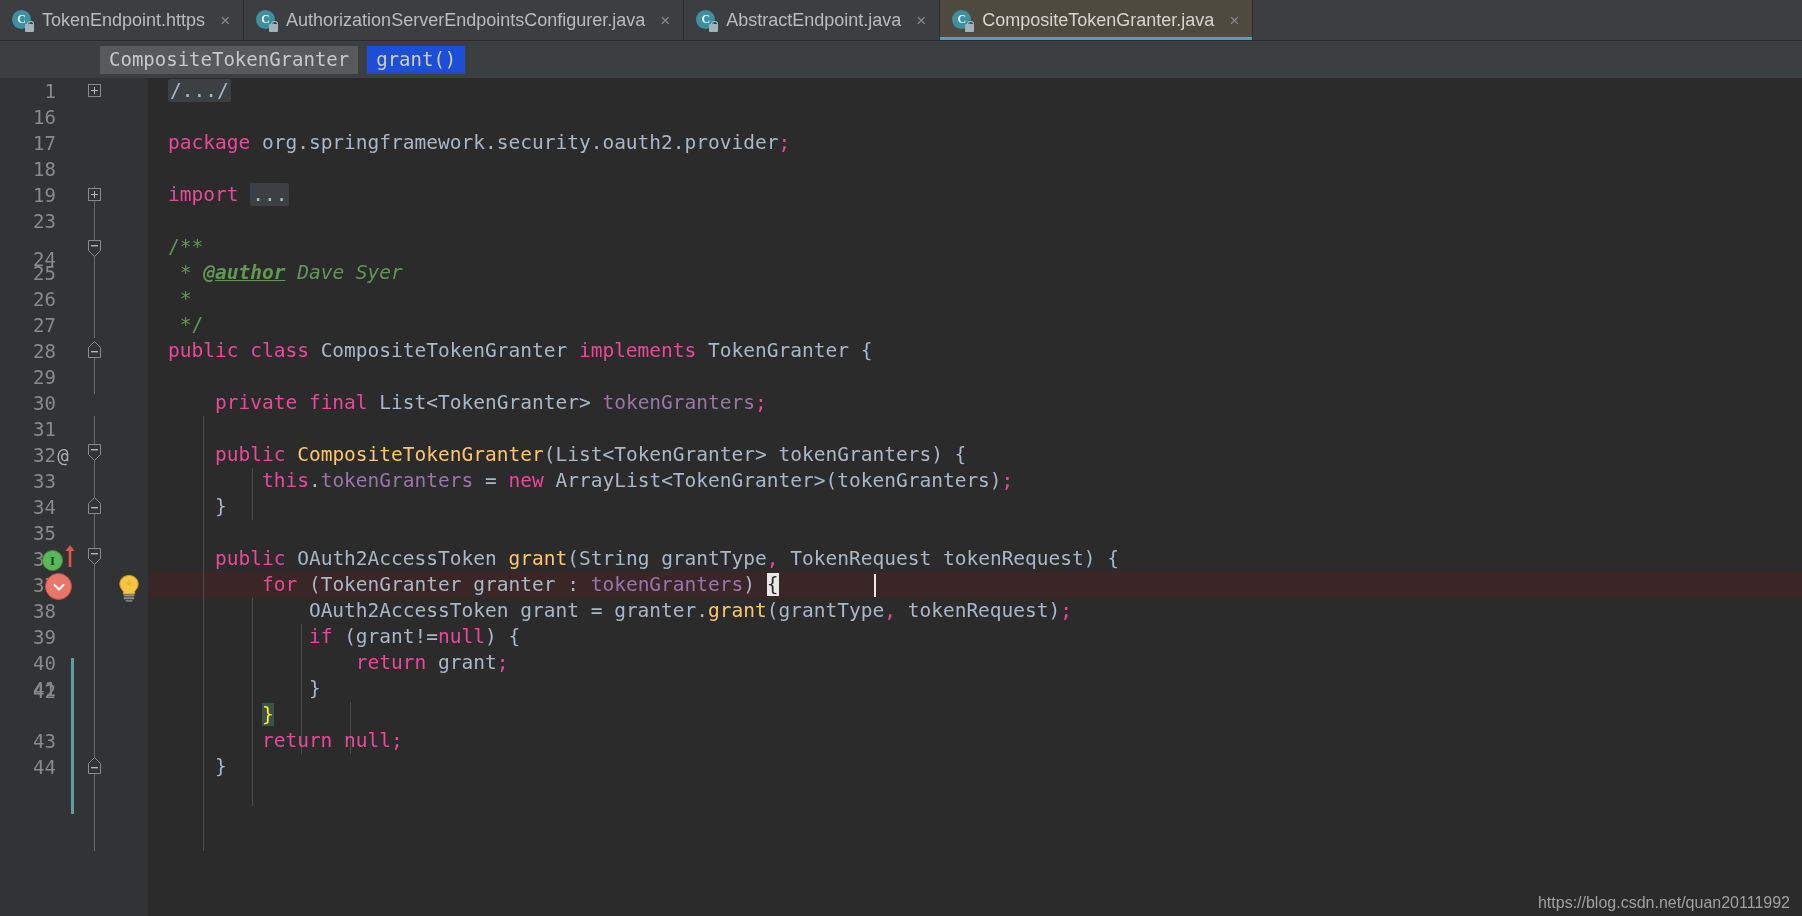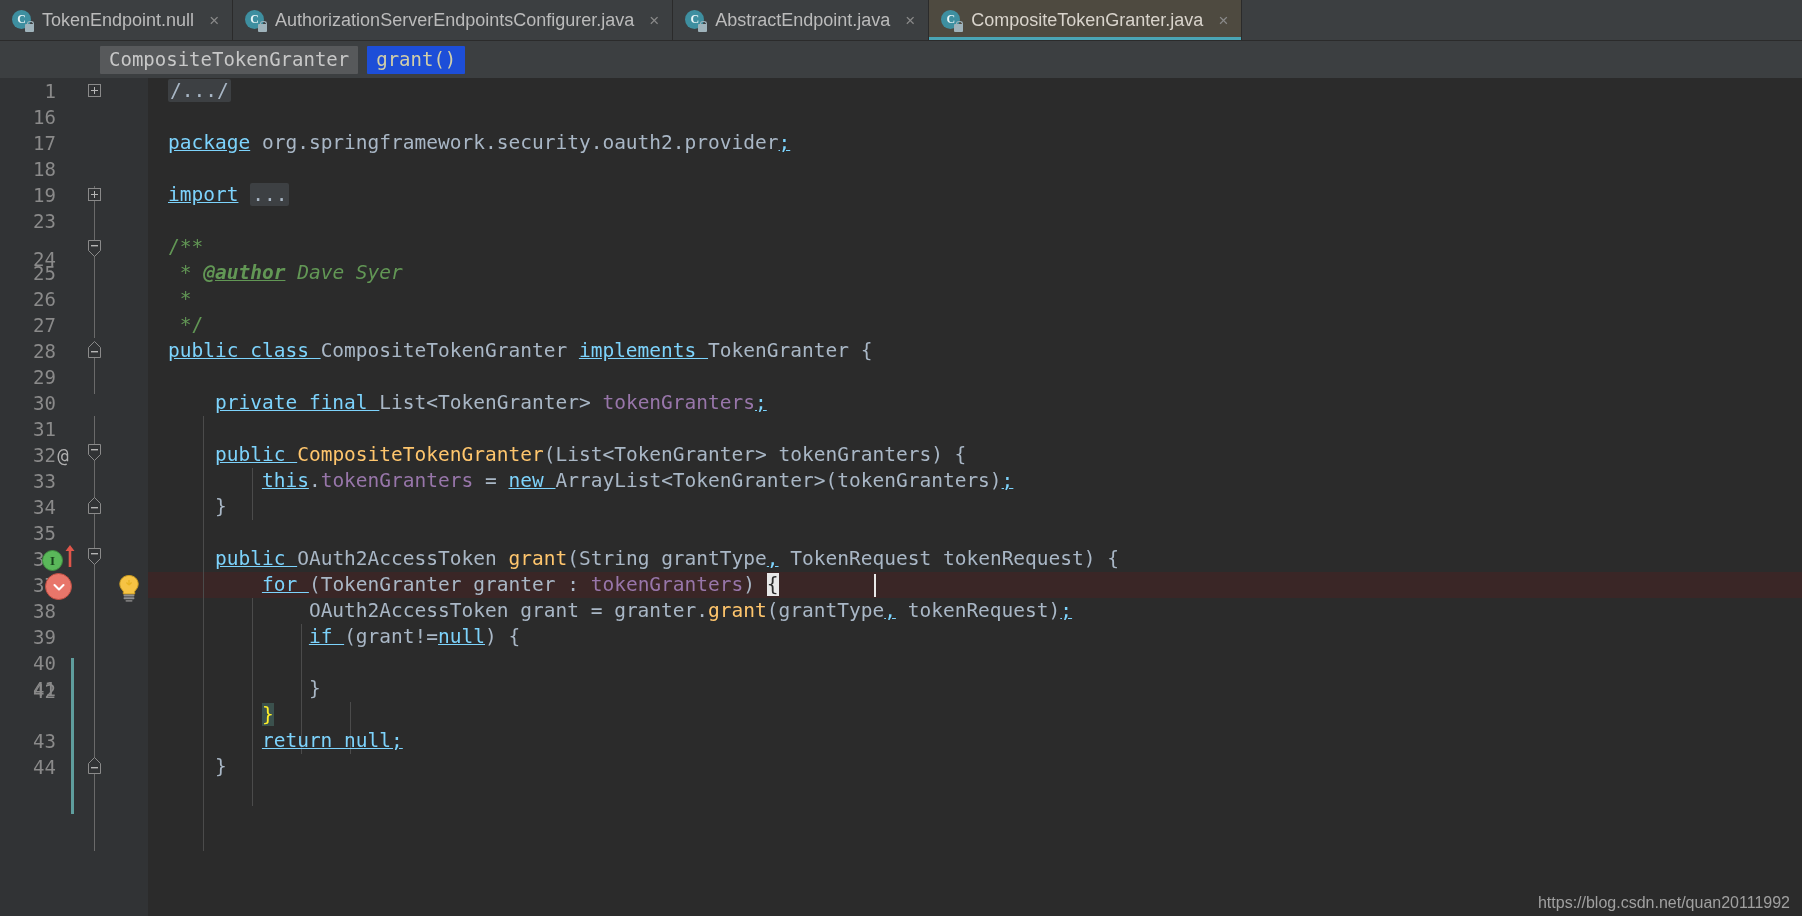--- a/index.html
+++ b/index.html
@@ -77,21 +77,21 @@
   .bulb{width:24px;height:27px;}
   .bulb svg{display:block;}
 
   
   .caretline{position:absolute;left:0;right:0;height:26px;background:#3a2626;}
 
   
   .cl{position:absolute;left:0;white-space:pre;
       font-family:"DejaVu Sans Mono",monospace;font-size:19.5px;line-height:26px;
       color:#a9b7c6;letter-spacing:0px;}
-  .kw{color:#7dd3fc;text-decoration:underline;}
+  .kw{color:#ec4899;}
   .typ{color:#a9b7c6;}
   .fld{color:#9876aa;}
   .mth{color:#ffc66d;}
   .cmt{color:#629755;}
   .doctag{color:#629755;font-style:italic;font-weight:bold;text-decoration:underline;}
   .docitalic{color:#629755;font-style:italic;}
   .fold-ph{background:#3d4043;color:#a9b7c6;border-radius:2px;padding:0 2px;}
   .brace-hl{background:#3b514d;color:#ffef28;}
   .brace-wh{background:#e8e8e8;color:#2b2b2b;}
 
@@ -108,21 +108,21 @@
 <body>
 
 <div class="ide">
 
   <div class="tabbar">
     <div class="tab">
       <span class="javaicon">
         <span class="disk">C</span>
           <span class="lock"></span>
       </span>
-      <span class="label">TokenEndpoint.null</span>
+      <span class="label">TokenEndpoint.https</span>
       <span class="x">×</span>
     </div>
     <div class="tab">
       <span class="javaicon">
         <span class="disk">C</span>
           <span class="lock"></span>
       </span>
       <span class="label">AuthorizationServerEndpointsConfigurer.java</span>
       <span class="x">×</span>
     </div>
@@ -348,20 +348,21 @@
 
       <div class="cl" style="top:468px;left:20px;">    <span class="kw">public </span><span class="typ">OAuth2AccessToken </span><span class="mth">grant</span>(<span class="typ">String</span> grantType<span class="kw">,</span> <span class="typ">TokenRequest</span> tokenRequest) {</div>
 
       <div class="cl" style="top:494px;left:20px;text-align:center;">        <span class="kw">for </span>(<span class="typ">TokenGranter</span> granter : <span class="fld">tokenGranters</span>) <span class="brace-wh">{</span></div>
       <div class="caret" style="left:726px;top:496px;height:23px;"></div>
 
       <div class="cl" style="top:520px;left:20px;">            <span class="typ">OAuth2AccessToken</span> grant = granter.<span class="mth">grant</span>(grantType<span class="kw">,</span> tokenRequest)<span class="kw">;</span></div>
 
       <div class="cl" style="top:546px;left:20px;">            <span class="kw">if </span>(grant!=<span class="kw">null</span>) {</div>
 
+      <div class="cl" style="top:572px;left:20px;">                <span class="kw">return </span>grant<span class="kw">;</span></div>
 
       <div class="cl" style="top:598px;left:20px;">            }</div>
 
       <div class="cl" style="top:624px;left:20px;">        <span class="brace-hl">}</span></div>
 
       <div class="cl" style="top:650px;left:20px;text-align:center;">        <span class="kw">return null;</span></div>
 
       <div class="cl" style="top:676px;left:20px;">    }</div>
 
     </div>

